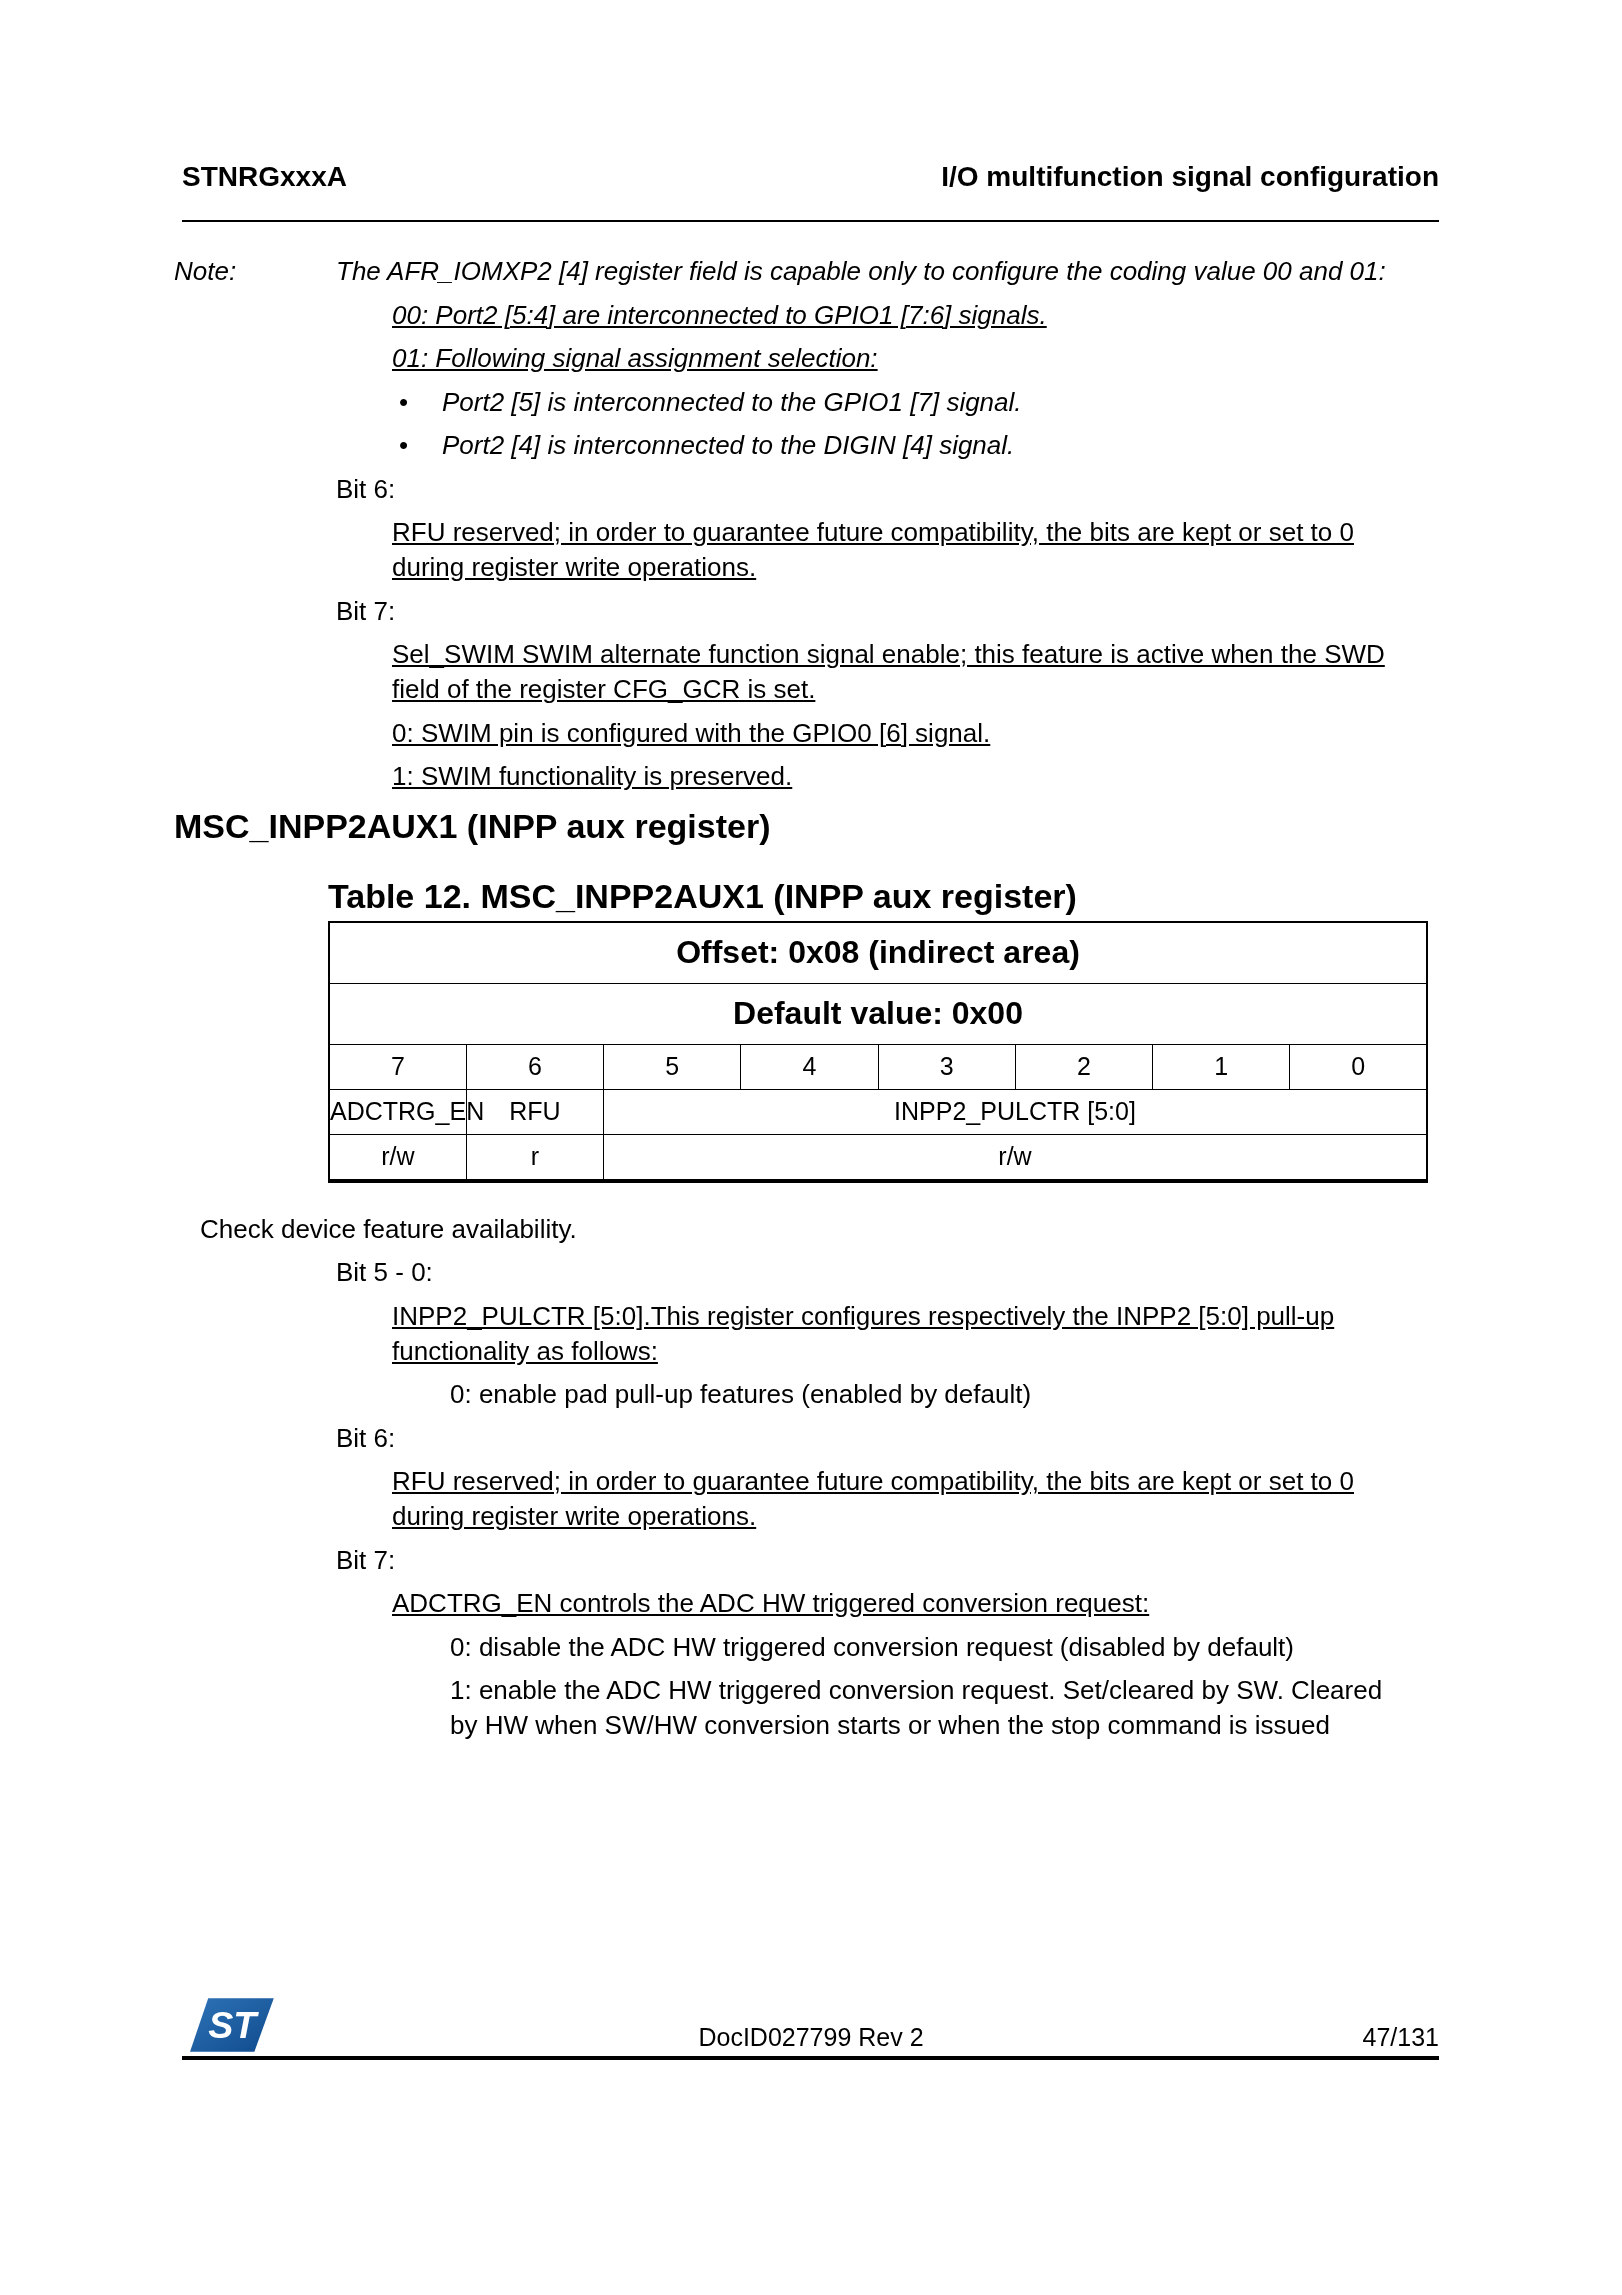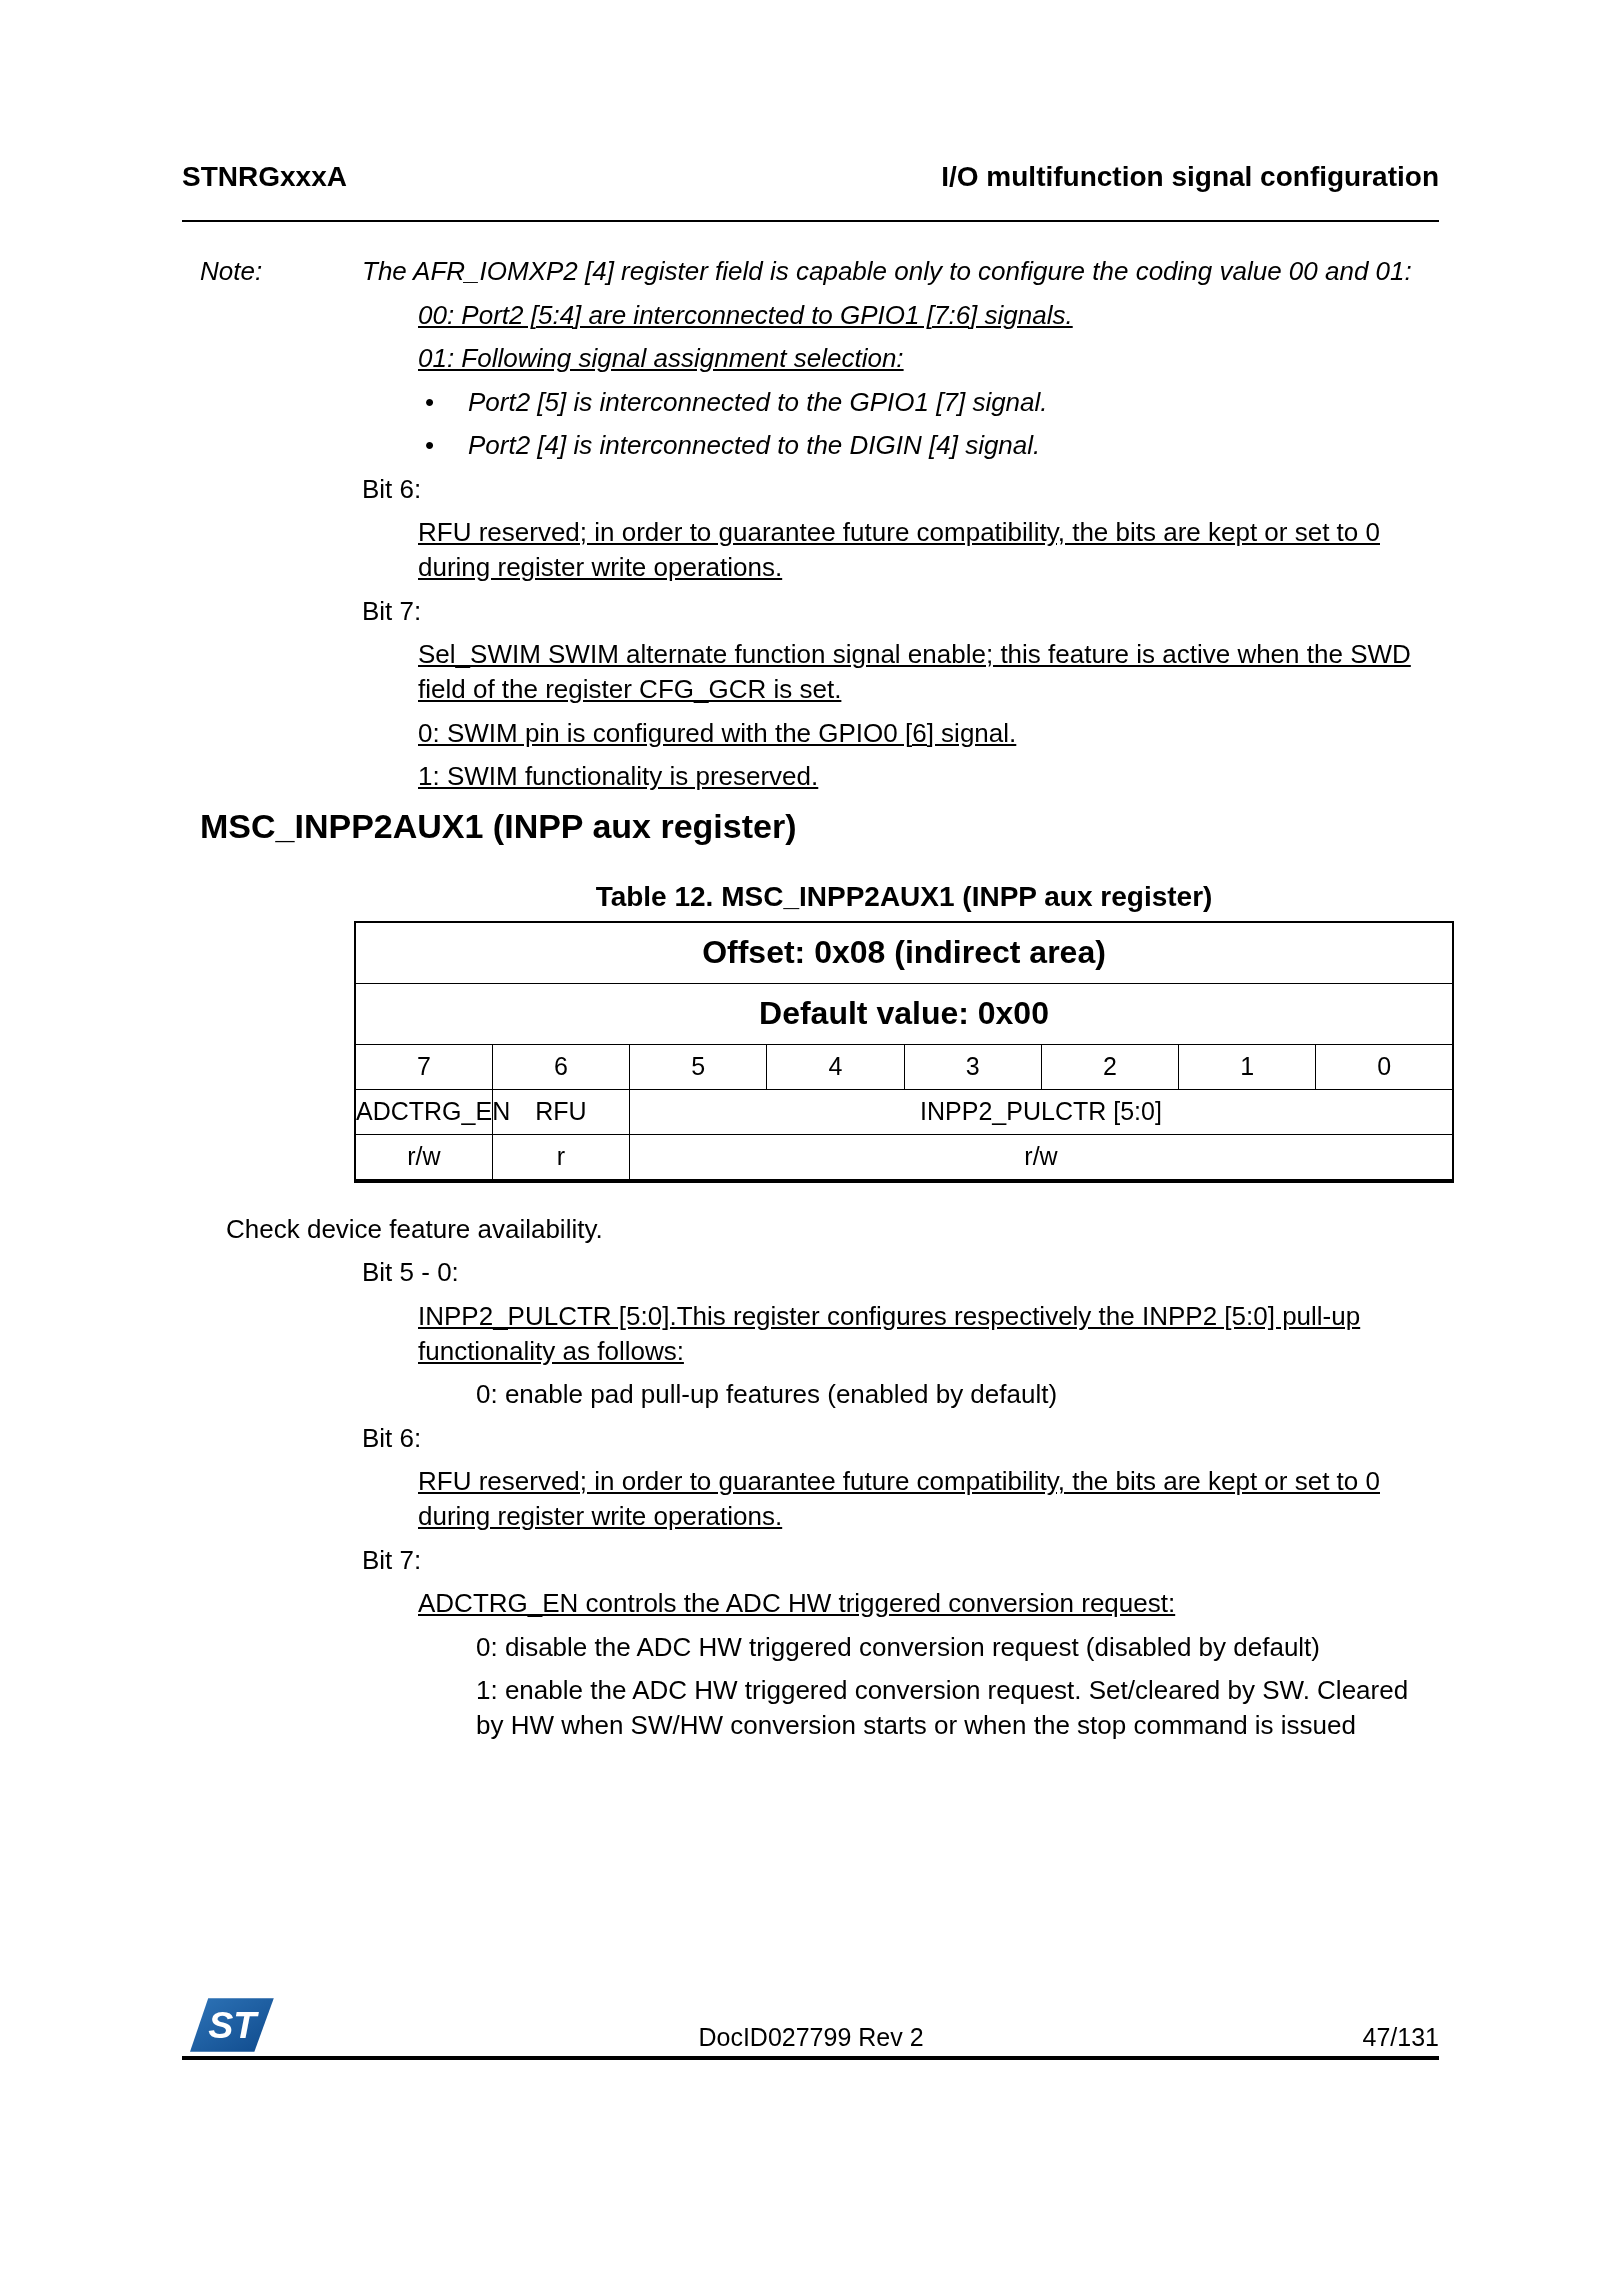--- a/index.html
+++ b/index.html
@@ -12,34 +12,34 @@
     overflow:hidden;
   }
   
   .header{
     position:absolute;top:162px;left:182px;right:183px;
     display:flex;justify-content:space-between;
     font-weight:bold;font-size:28px;line-height:30px;
   }
   .header-rule{position:absolute;top:220px;left:182px;right:183px;height:2px;background:#000;}
   
-  .content{position:absolute;top:254px;left:200px;width:1259px;font-size:26px;}
+  .content{position:absolute;top:254px;left:174px;width:1259px;font-size:26px;}
   .p{margin:0 0 8.5px;line-height:35px;white-space:pre;}
   .ind1{margin-left:56px;text-decoration:underline;}
   .ind2{margin-left:114px;}
   .note{display:flex;font-style:italic;}
   .note-label{width:162px;flex:none;}
   .note-body{flex:1;min-width:0;}
   .bullet{display:flex;margin:0 0 8.5px 63px;line-height:35px;}
   .bullet-marker{width:43px;flex:none;font-style:normal;}
   .bit-section{margin-left:162px;}
   .section-heading{font-size:34px;font-weight:bold;line-height:37px;margin:14.4px 0 34px;}
   
   .table-wrap{margin-left:154px;width:1100px;}
-  .table-title{font-weight:bold;font-size:28px;line-height:35px;text-align:center;margin:0 0 6.5px;}
+  .table-title{font-weight:bold;font-size:34px;line-height:35px;margin:0 0 6.5px;}
   table.reg{border-collapse:collapse;width:100%;table-layout:fixed;
     border:2px solid #000;border-bottom:4.6px solid #000;font-size:25px;}
   table.reg td{border:1.3px solid #000;text-align:center;vertical-align:middle;padding:0;}
   .row-span td{height:60px;font-weight:bold;font-size:32px;}
   .row-default td{border-bottom:4.6px solid #000;}
   .row-bits td,.row-fields td,.row-access td{height:44px;}
   .after-check{margin-top:29px;margin-left:26px;}
   
   .footer-logo{position:absolute;top:1996px;left:190px;width:85px;height:58px;}
   .footer-doc{position:absolute;top:2022px;left:0;width:100%;text-align:center;font-size:25px;line-height:30px;}

